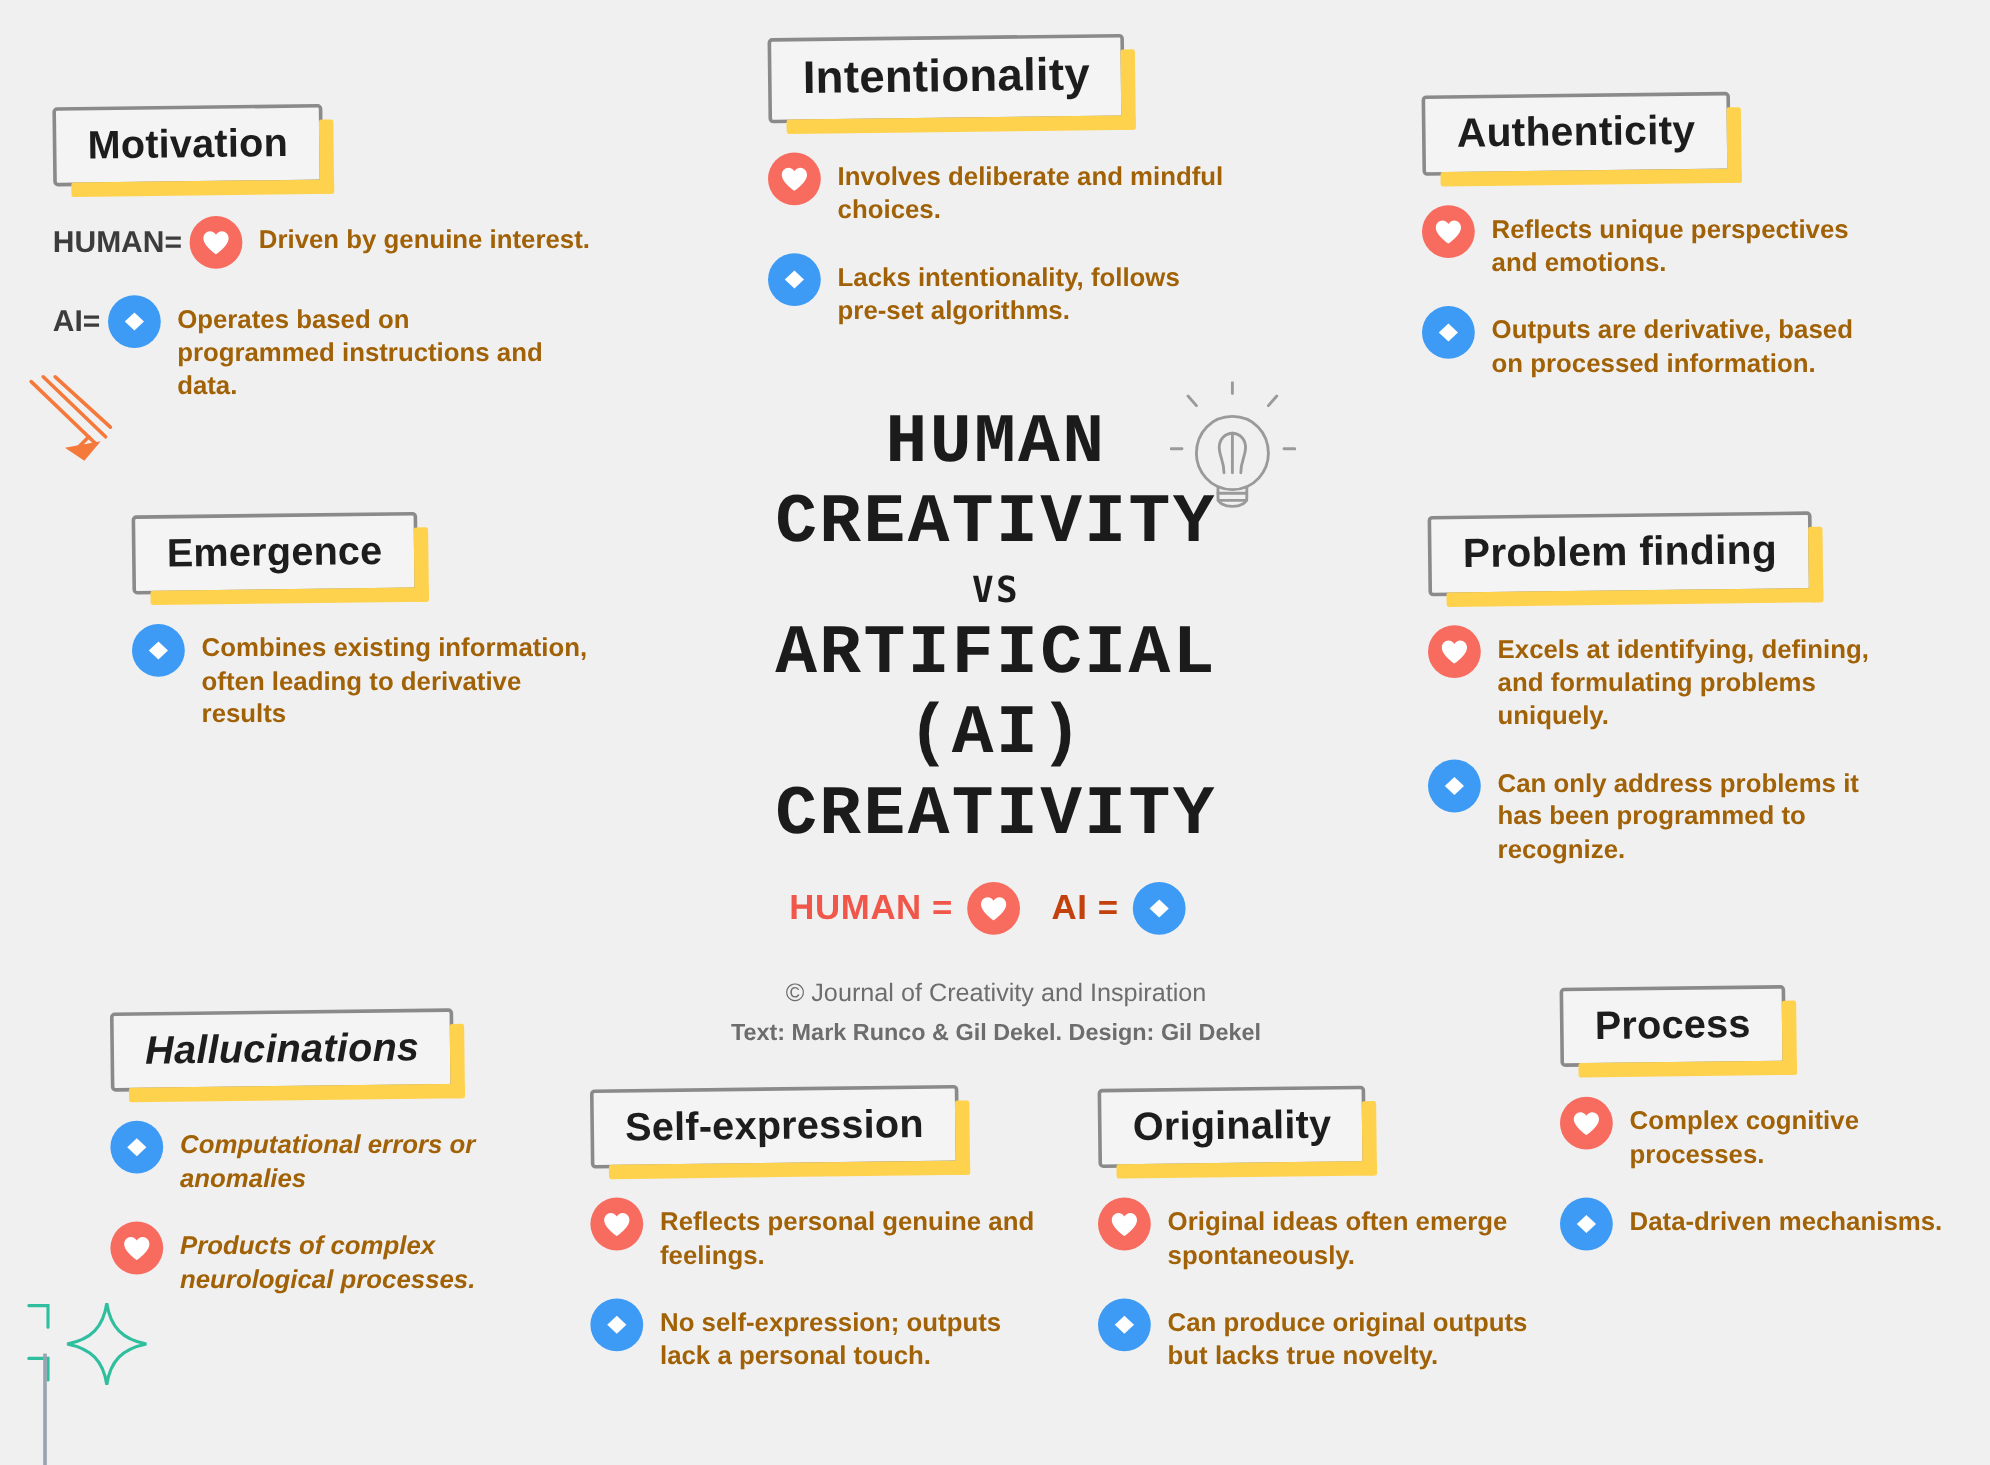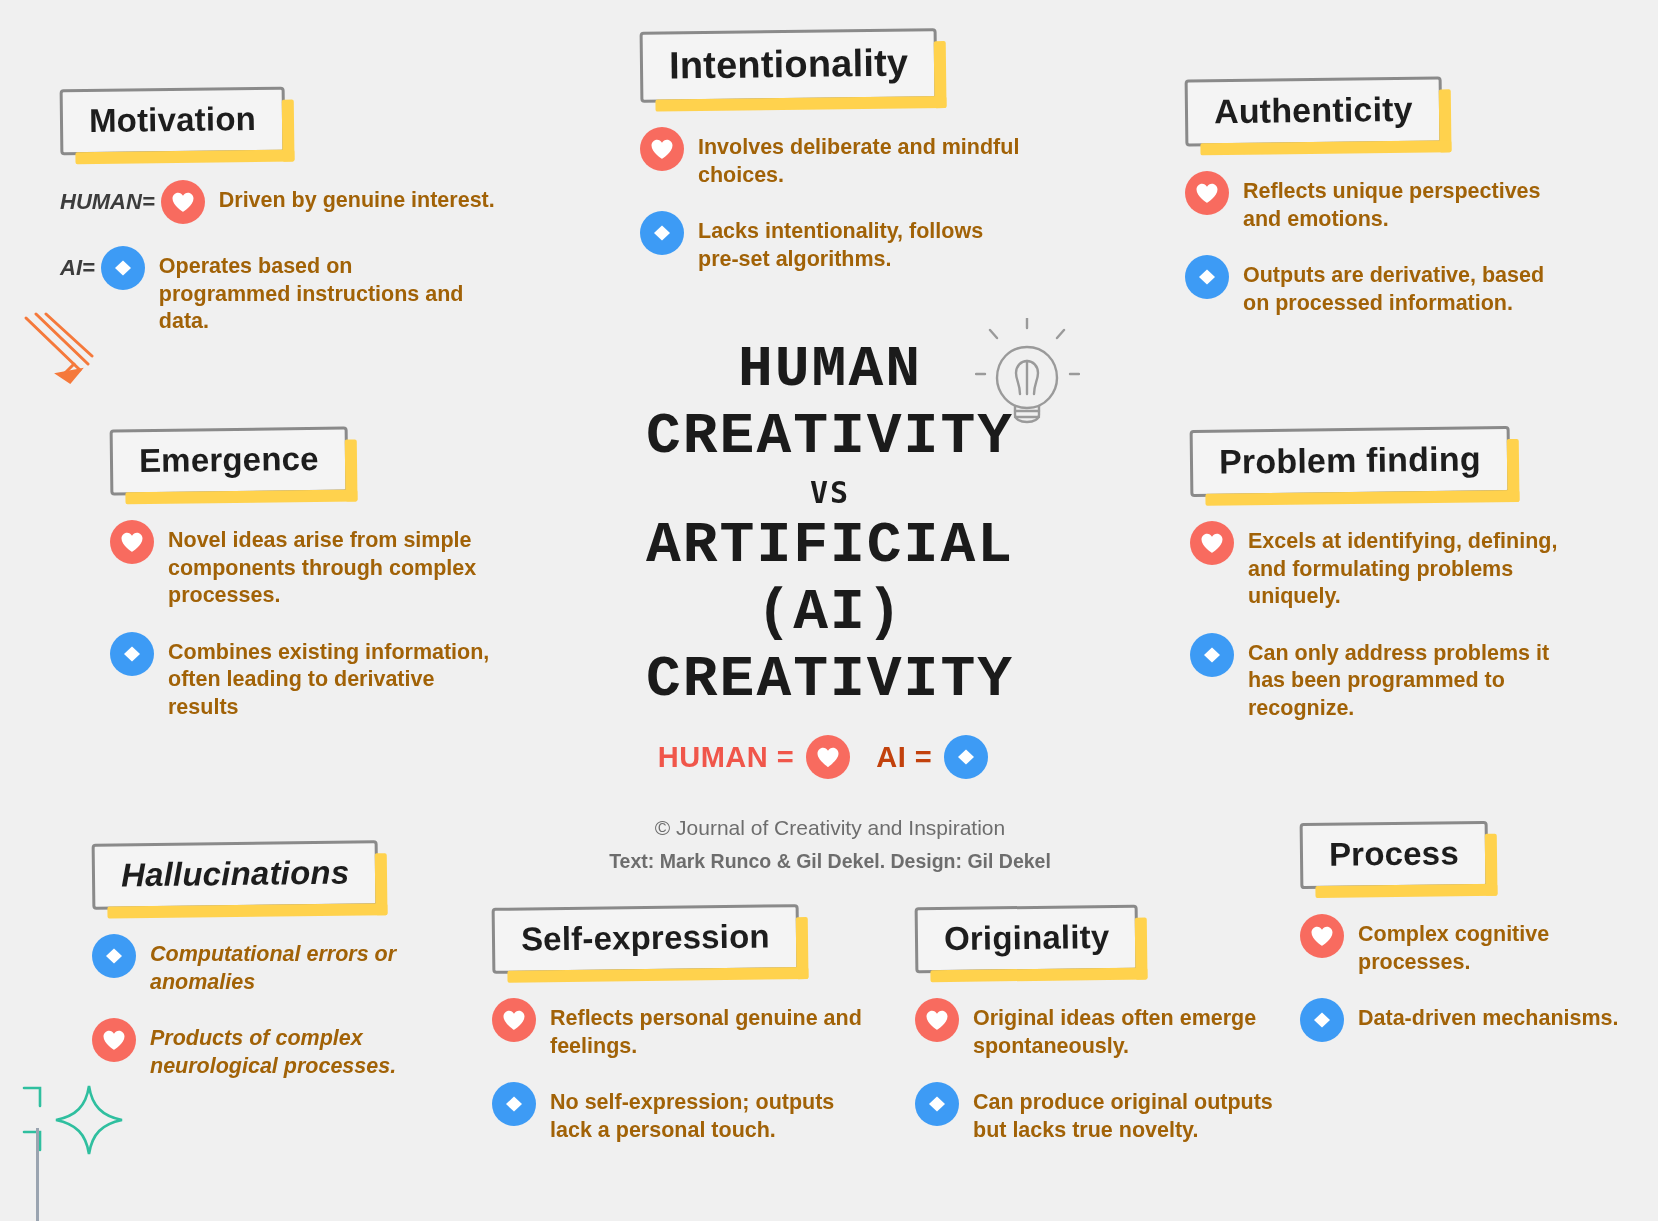--- a/index.html
+++ b/index.html
@@ -59,28 +59,27 @@
   .hdr-wrap { position: relative; z-index: 1; }
 
   
   .rows { margin-top: 26px; }
   .row {
     display: flex;
     align-items: flex-start;
     margin-bottom: 22px;
   }
   .row .pre {
-    font-size: 22px;
+    font-size: 25px;
     font-weight: bold;
     color: #3c3c3c;
     line-height: 44px;
     margin-right: 6px;
     min-width: 0;
     white-space: nowrap;
-    font-style: italic;
   }
   .badge {
     flex: 0 0 auto;
     width: 44px; height: 44px;
     border-radius: 50%;
     display: flex; align-items: center; justify-content: center;
     margin-right: 14px;
   }
   .badge.human { background: #f86b5f; }
   .badge.ai    { background: #3d9bf5; }
@@ -144,21 +143,21 @@
   #pencil { left: 18px; top: 312px; }
   #sparkle { left: 14px; top: 1080px; }
   #left-edge {
     position: absolute;
     left: 36px; top: 1128px;
     width: 3px; height: 93px;
     background: #9aa4b0;
   }
 
   
-  #sec-motivation   { left: 60px;  top: 88px; }
+  #sec-motivation   { left: 44px;  top: 88px; }
   #sec-intentionality { left: 640px; top: 30px; }
   #sec-authenticity { left: 1185px; top: 78px; }
   #sec-emergence    { left: 110px; top: 428px; }
   #sec-problem      { left: 1190px; top: 428px; }
   #sec-hallucinations { left: 92px; top: 842px; font-style: italic; }
   #sec-selfexpr     { left: 492px; top: 906px; }
   #sec-originality  { left: 915px; top: 906px; }
   #sec-process      { left: 1300px; top: 822px; }
 
   #sec-intentionality .hdr { font-size: 38px; }
@@ -234,28 +233,20 @@
             </svg>
         </span>
         <span class="txt">Outputs are derivative, based on processed information.</span>
       </div>
     </div>
   </div>
 
   <div class="section" id="sec-emergence">
     <div class="hdr-wrap"><div class="hdr">Emergence</div></div>
     <div class="rows">
-      <div class="row">
-        <span class="badge human">
-          <svg width="24" height="22" viewBox="0 0 24 22">
-              <path d="M12 21C12 21 1.5 14.2 1.5 7.6 1.5 4.2 4.1 1.8 7.1 1.8c2 0 3.7 1.1 4.9 2.9 1.2-1.8 2.9-2.9 4.9-2.9 3 0 5.6 2.4 5.6 5.8C22.5 14.2 12 21 12 21z" fill="#fff"></path>
-            </svg>
-        </span>
-        <span class="txt">Novel ideas arise from simple components through complex processes.</span>
-      </div>
       <div class="row">
         <span class="badge ai">
           <svg width="24" height="24" viewBox="0 0 24 24">
               <path d="M12 4.5 L20 12 L12 19.5 L4 12 Z" fill="#fff"></path>
             </svg>
         </span>
         <span class="txt">Combines existing information, often leading to derivative results</span>
       </div>
     </div>
   </div>

